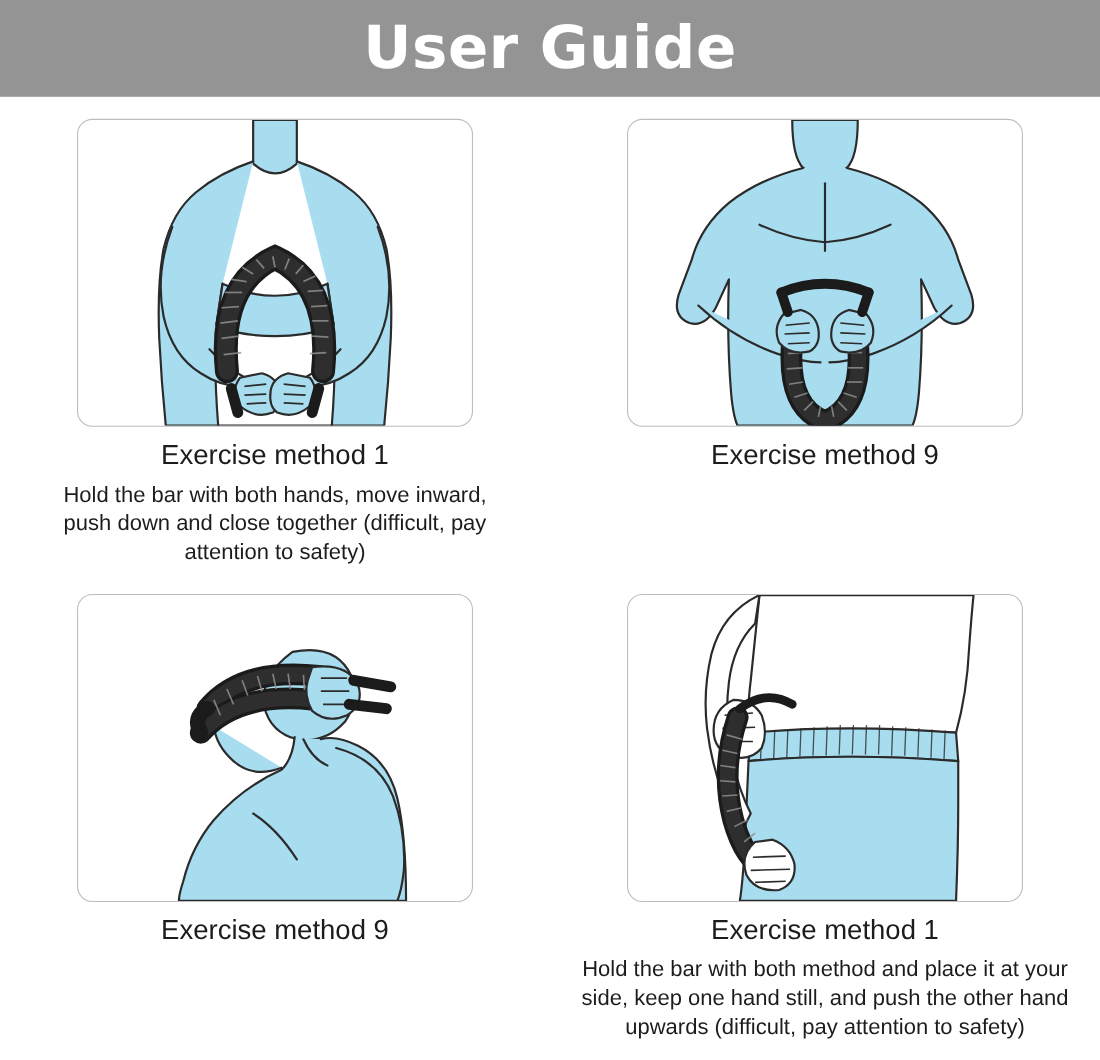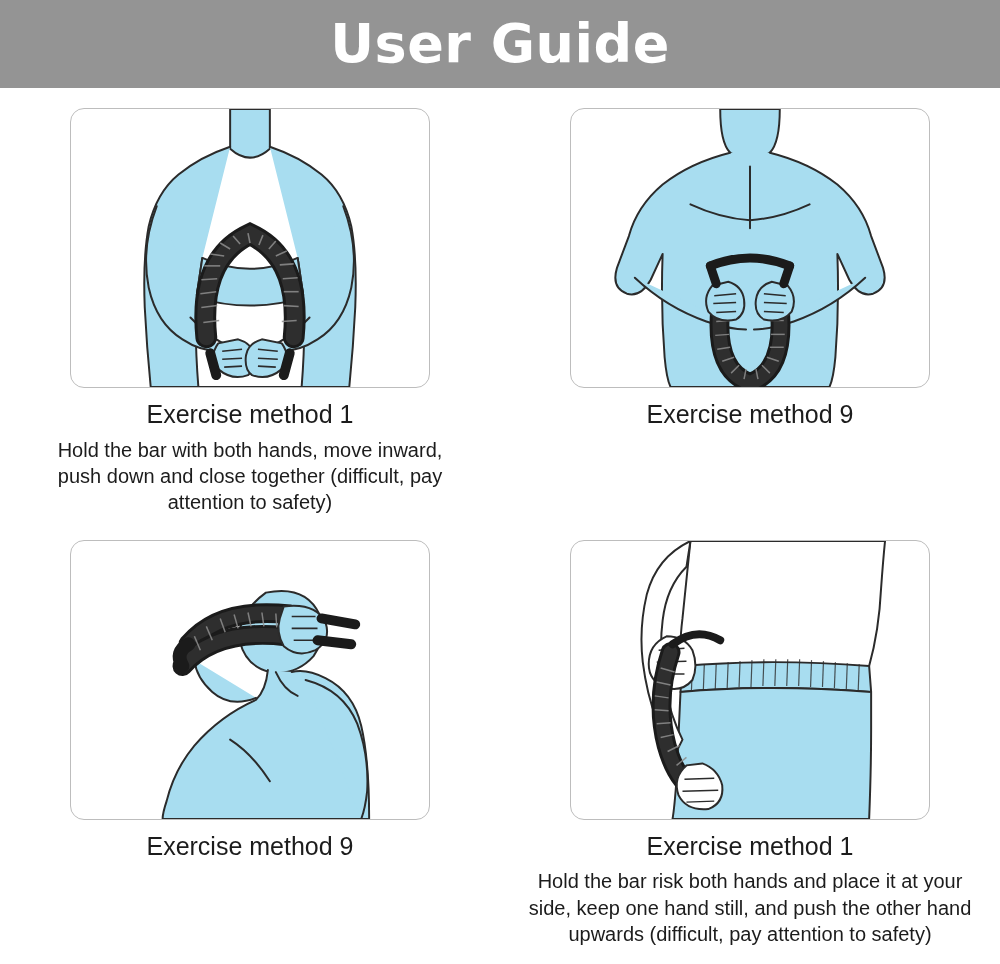--- a/index.html
+++ b/index.html
@@ -348,17 +348,17 @@
               <path d="M112 252 L148 251"></path>
               <path d="M116 263 L144 262"></path>
           </g>
 
           <g fill="none" stroke="#1b1b1b" stroke-width="8" stroke-linecap="round">
             <path d="M102 104 Q126 86 150 100"></path>
           </g>
         </svg>
       </div>
       <div class="caption-title">Exercise method 1</div>
-      <div class="caption-body">Hold the bar risk both hands and place it at your side, keep one hand still, and push the other hand upwards (difficult, pay attention to safety)</div>
+      <div class="caption-body">Hold the bar with both method and place it at your side, keep one hand still, and push the other hand upwards (difficult, pay attention to safety)</div>
     </div>
 
   </div>
 </div>
 
 </body></html>

